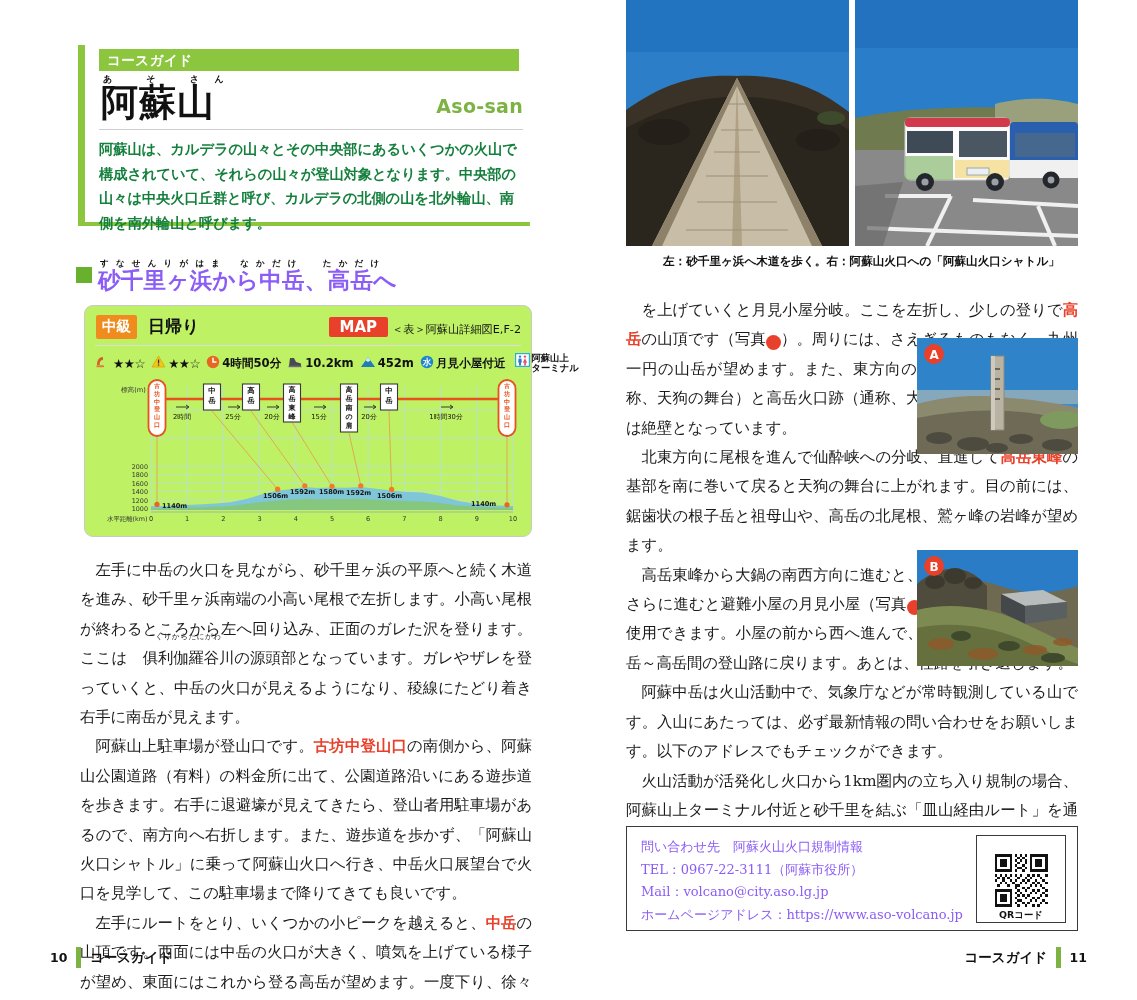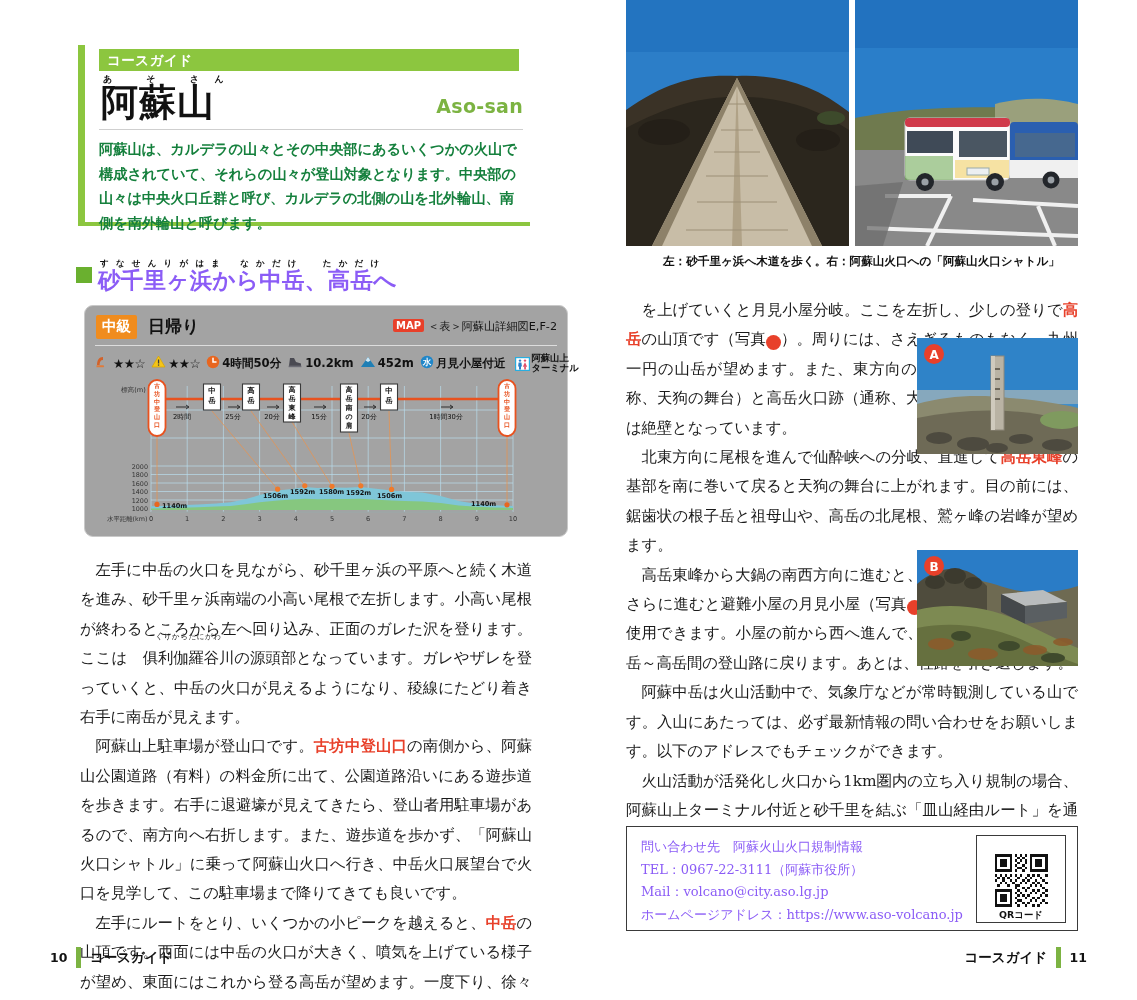--- a/index.html
+++ b/index.html
@@ -72,53 +72,53 @@
     font-size: 8.5px; font-weight: bold; color: #111;
   }
   .sec-ruby i { font-style: normal; display: inline-block; }
   .sec-title {
     position: absolute; left: 22px; top: 7px;
     font-size: 22.5px; font-weight: bold; color: #8b5cf6; letter-spacing: .3px;
   }
 
   
   .card {
-    position: absolute; left: 84px; top: 305px; width: 484px; height: 232px;
-    border: 1.4px solid #c9c9c9; border-radius: 9px; background: #a3a3a3;
+    position: absolute; left: 84px; top: 305px; width: 448px; height: 232px;
+    border: 1.4px solid #c9c9c9; border-radius: 9px; background: #bef264;
   }
   .card-top { position: relative; height: 38px; }
   .badge-lv {
     position: absolute; left: 11px; top: 9px;
     background: #f08c1e; color: #fff; font-weight: bold;
     font-size: 14.5px; padding: 2px 6px 3px 6px; border-radius: 2px;
   }
   .daytrip {
     position: absolute; left: 63px; top: 9px;
     font-size: 17px; font-weight: bold; color: #111;
   }
   .map-badge {
     position: absolute; right: 10px; top: 13px;
     font-size: 11.2px; color: #111; white-space: nowrap;
   }
   .map-tag {
     background: #e8402a; color: #fff; font-weight: bold;
-    font-size: 10px; padding: 1px 3px; border-radius: 2px;
+    font-size: 15px; padding: 1px 11px; border-radius: 2px;
     margin-right: 4px; position: relative; top: -1px;
   }
   .card-rule { position: absolute; left: 10px; right: 10px; top: 39px; border-top: 1px solid #ddd; }
   .stats {
     position: absolute; left: 10px; top: 44px; right: 8px; height: 26px;
     display: flex; align-items: center; font-size: 11.6px; color: #111;
     font-weight: bold; white-space: nowrap;
   }
   .stats .grp { display: flex; align-items: center; margin-right: 6px; }
   .stars { letter-spacing: -0.5px; font-size: 12.5px; }
   .ico { display: inline-block; margin-right: 2px; }
   .term-box {
-    display: flex; align-items: flex-end; margin-left: 3px;
+    display: flex; align-items: flex-start; margin-left: 3px;
   }
   .term-txt { font-size: 9.3px; line-height: 10.5px; font-weight: bold; }
 
   
   .chart {
     position: absolute; left: 8px; top: 72px; width: 430px; height: 152px;
   }
   .chart svg { display: block; }
 
   

